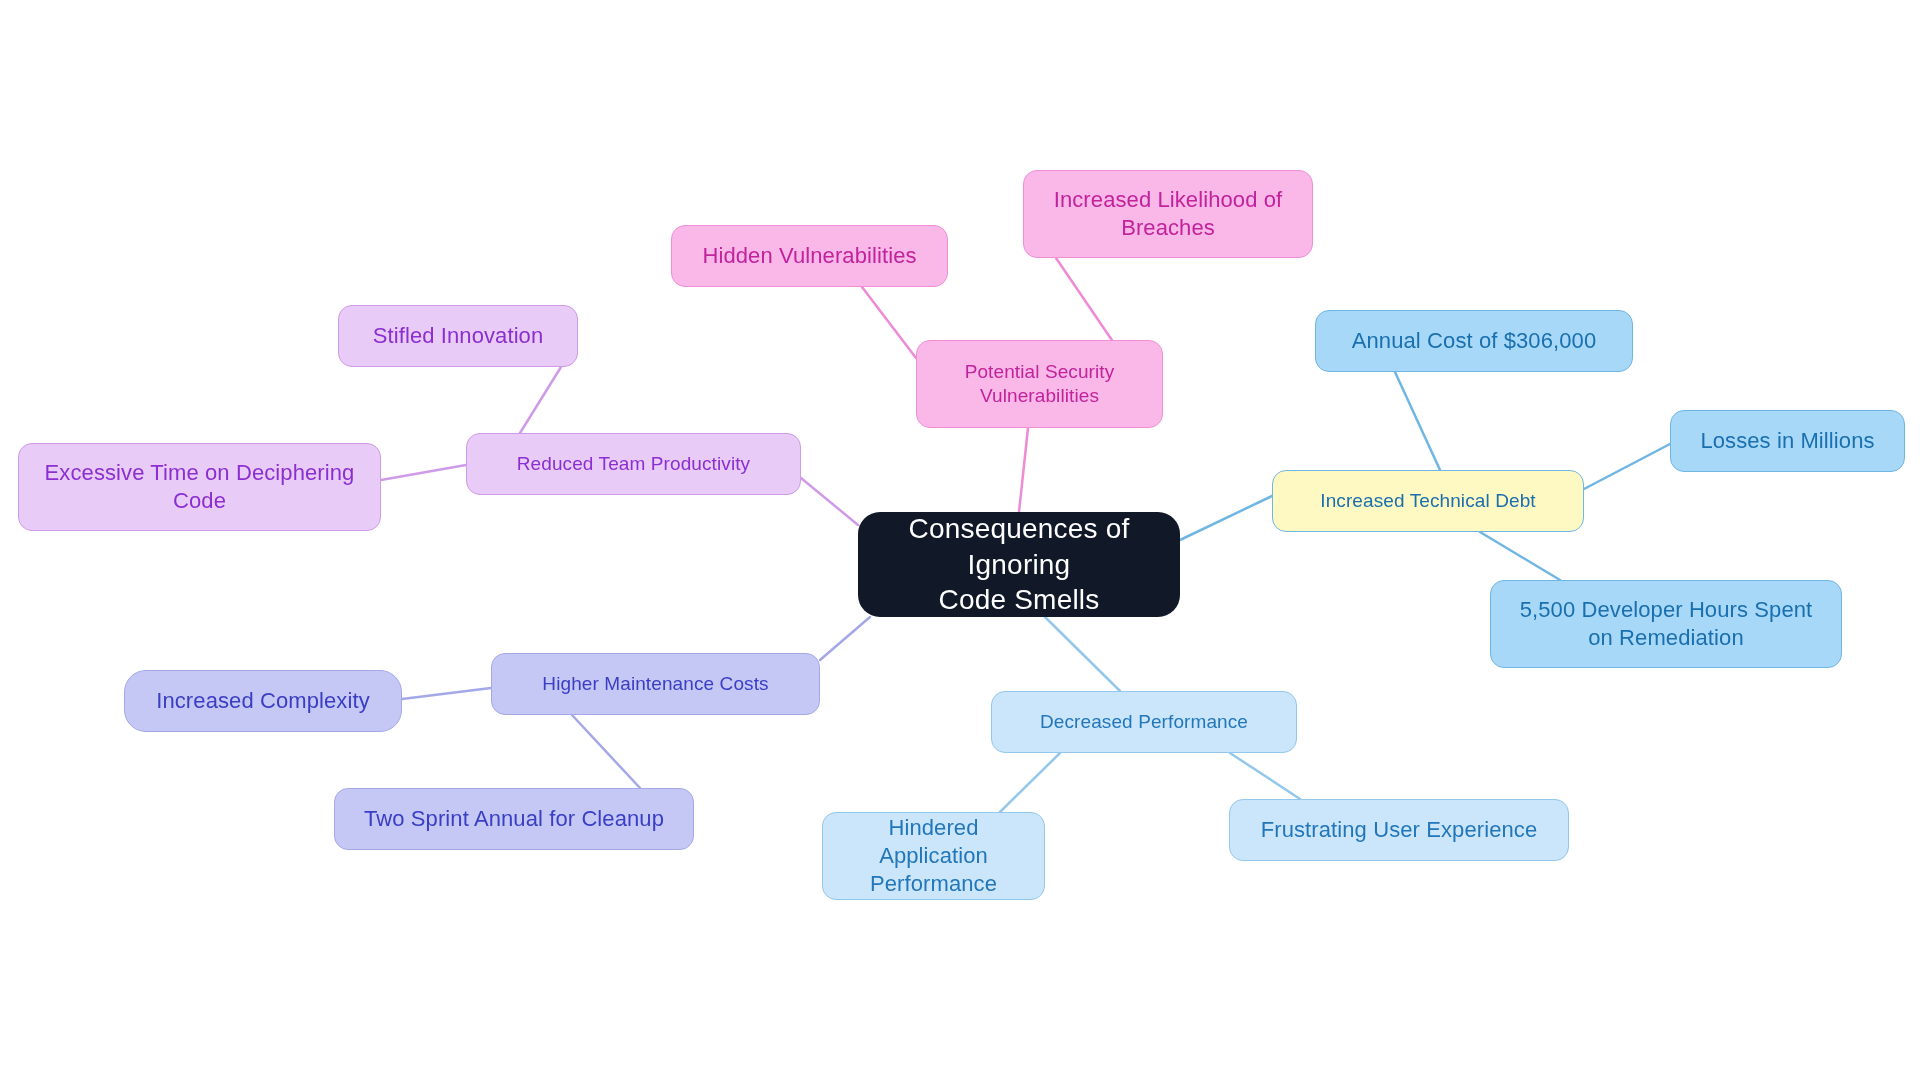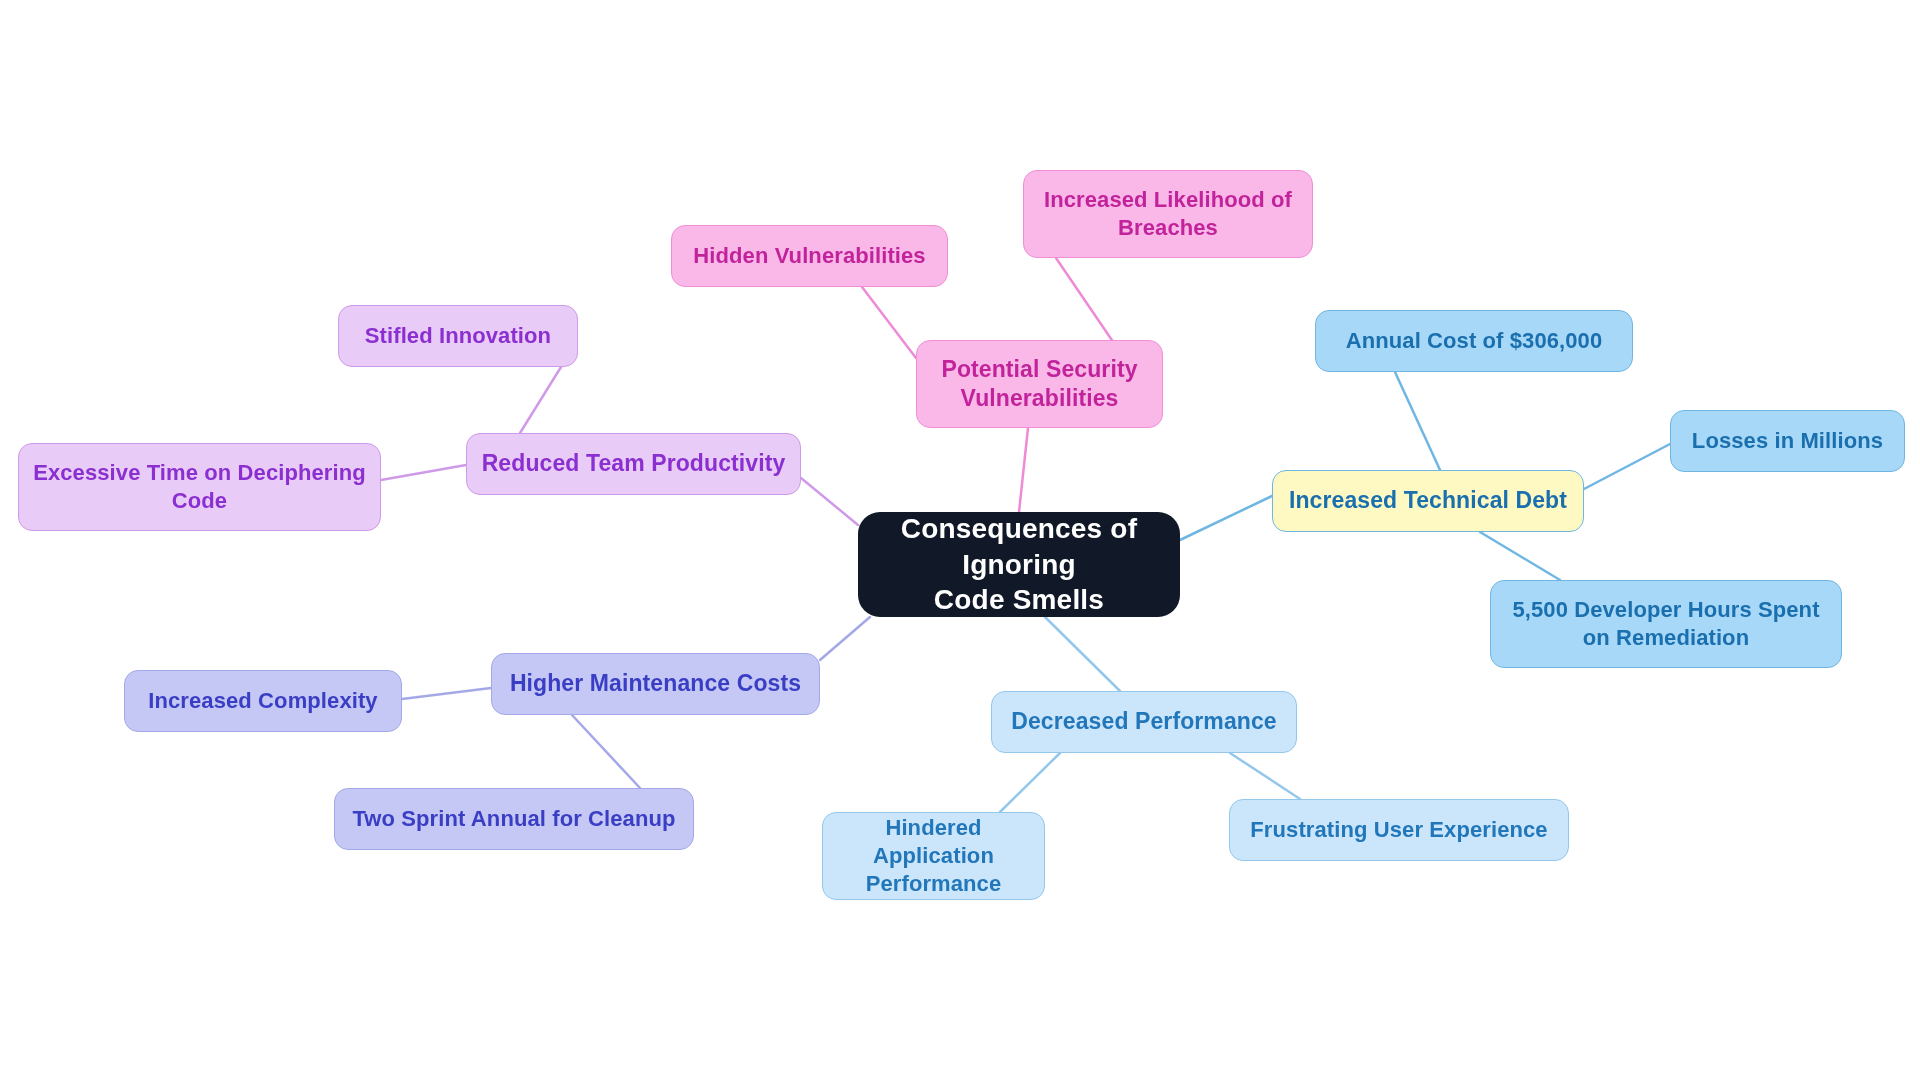--- a/index.html
+++ b/index.html
@@ -34,29 +34,28 @@
     align-items: center;
     justify-content: center;
     text-align: center;
     border-radius: 14px;
     border-style: solid;
     border-width: 1.5px;
     line-height: 1.28;
     padding: 6px 14px;
     white-space: pre-line;
     letter-spacing: 0.1px;
-    font-weight: bold;
   }
   .node.root {
     border-radius: 22px;
     border-width: 0;
     font-size: 28px;
     letter-spacing: 0.2px;
   }
-  .node.level1 { font-size: 23px; }
+  .node.level1 { font-size: 19px; }
   .node.level2 { font-size: 22px; }
 </style>
 </head>
 <body>
 
 <div id="mindmap-root">
   <svg id="edge-layer" viewBox="0 0 1920 1083" width="1920" height="1083" xmlns="http://www.w3.org/2000/svg">
       <line x1="1019" y1="512" x2="1028" y2="428" stroke="#ee8ad6" stroke-width="2.5" stroke-linecap="round"></line>
       <line x1="1120" y1="352" x2="1056" y2="258" stroke="#ee8ad6" stroke-width="2.5" stroke-linecap="round"></line>
       <line x1="916" y1="358" x2="862" y2="287" stroke="#ee8ad6" stroke-width="2.5" stroke-linecap="round"></line>
@@ -80,21 +79,21 @@
       <div class="node level1" style="left: 916px; top: 340px; width: 247px; height: 88px; background: rgb(249, 184, 232); color: rgb(194, 35, 155); border-color: rgb(240, 143, 216);">Potential Security
 Vulnerabilities</div>
       <div class="node level2" style="left: 1023px; top: 170px; width: 290px; height: 88px; background: rgb(249, 184, 232); color: rgb(194, 35, 155); border-color: rgb(240, 143, 216);">Increased Likelihood of
 Breaches</div>
       <div class="node level2" style="left: 671px; top: 225px; width: 277px; height: 62px; background: rgb(249, 184, 232); color: rgb(194, 35, 155); border-color: rgb(240, 143, 216);">Hidden Vulnerabilities</div>
       <div class="node level1" style="left: 466px; top: 433px; width: 335px; height: 62px; background: rgb(232, 204, 247); color: rgb(139, 47, 208); border-color: rgb(207, 154, 232);">Reduced Team Productivity</div>
       <div class="node level2" style="left: 338px; top: 305px; width: 240px; height: 62px; background: rgb(232, 204, 247); color: rgb(139, 47, 208); border-color: rgb(207, 154, 232);">Stifled Innovation</div>
       <div class="node level2" style="left: 18px; top: 443px; width: 363px; height: 88px; background: rgb(232, 204, 247); color: rgb(139, 47, 208); border-color: rgb(207, 154, 232);">Excessive Time on Deciphering
 Code</div>
       <div class="node level1" style="left: 491px; top: 653px; width: 329px; height: 62px; background: rgb(197, 200, 245); color: rgb(58, 62, 196); border-color: rgb(164, 168, 232); text-align: center;">Higher Maintenance Costs</div>
-      <div class="node level2" style="left: 124px; top: 670px; width: 278px; height: 62px; background: rgb(197, 200, 245); color: rgb(58, 62, 196); border-color: rgb(164, 168, 232);">Increased Complexity</div>
+      <div class="node level2" style="left: 124px; top: 670px; width: 278px; height: 62px; background: rgb(197, 200, 245); color: rgb(58, 62, 196); border-color: rgb(164, 168, 232); border-radius: 22px;">Increased Complexity</div>
       <div class="node level2" style="left: 334px; top: 788px; width: 360px; height: 62px; background: rgb(197, 200, 245); color: rgb(58, 62, 196); border-color: rgb(164, 168, 232);">Two Sprint Annual for Cleanup</div>
       <div class="node level1" style="left: 1272px; top: 470px; width: 312px; height: 62px; background: #fef9c3; color: rgb(26, 111, 174); border-color: rgb(111, 182, 226);">Increased Technical Debt</div>
       <div class="node level2" style="left: 1315px; top: 310px; width: 318px; height: 62px; background: rgb(168, 216, 248); color: rgb(26, 111, 174); border-color: rgb(111, 182, 226);">Annual Cost of $306,000</div>
       <div class="node level2" style="left: 1670px; top: 410px; width: 235px; height: 62px; background: rgb(168, 216, 248); color: rgb(26, 111, 174); border-color: rgb(111, 182, 226);">Losses in Millions</div>
       <div class="node level2" style="left: 1490px; top: 580px; width: 352px; height: 88px; background: rgb(168, 216, 248); color: rgb(26, 111, 174); border-color: rgb(111, 182, 226);">5,500 Developer Hours Spent
 on Remediation</div>
       <div class="node level1" style="left: 991px; top: 691px; width: 306px; height: 62px; background: rgb(203, 230, 251); color: rgb(34, 119, 187); border-color: rgb(147, 199, 236);">Decreased Performance</div>
       <div class="node level2" style="left: 822px; top: 812px; width: 223px; height: 88px; background: rgb(203, 230, 251); color: rgb(34, 119, 187); border-color: rgb(147, 199, 236);">Hindered Application
 Performance</div>
       <div class="node level2" style="left: 1229px; top: 799px; width: 340px; height: 62px; background: rgb(203, 230, 251); color: rgb(34, 119, 187); border-color: rgb(147, 199, 236);">Frustrating User Experience</div>

